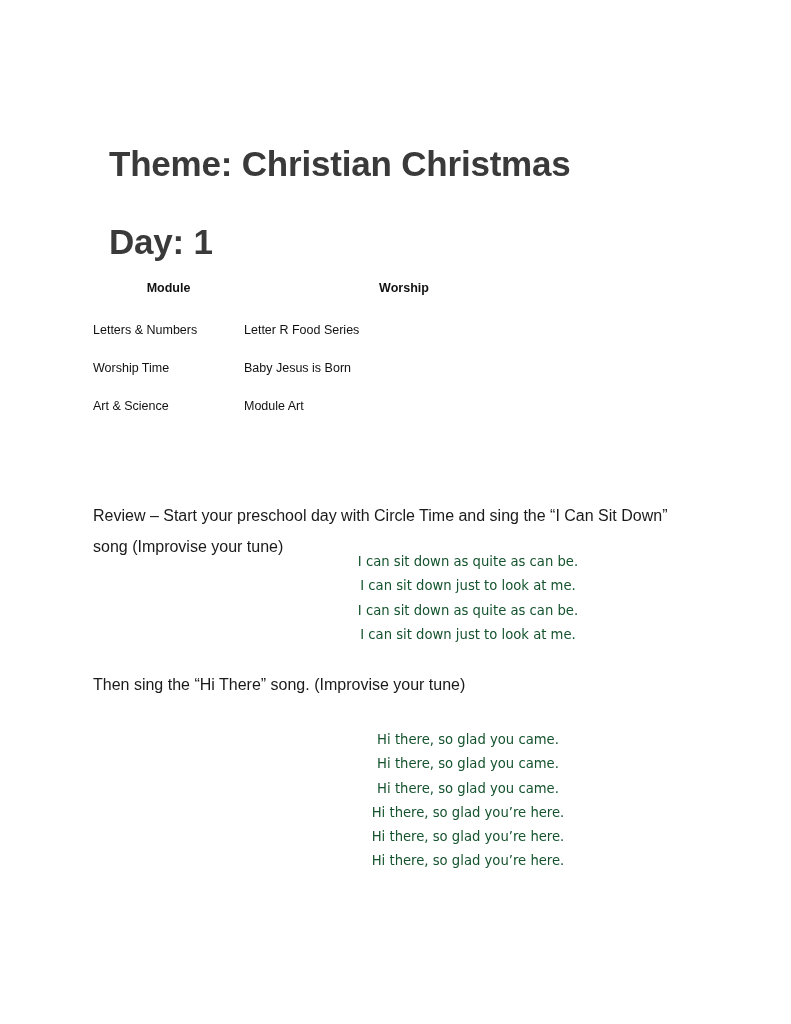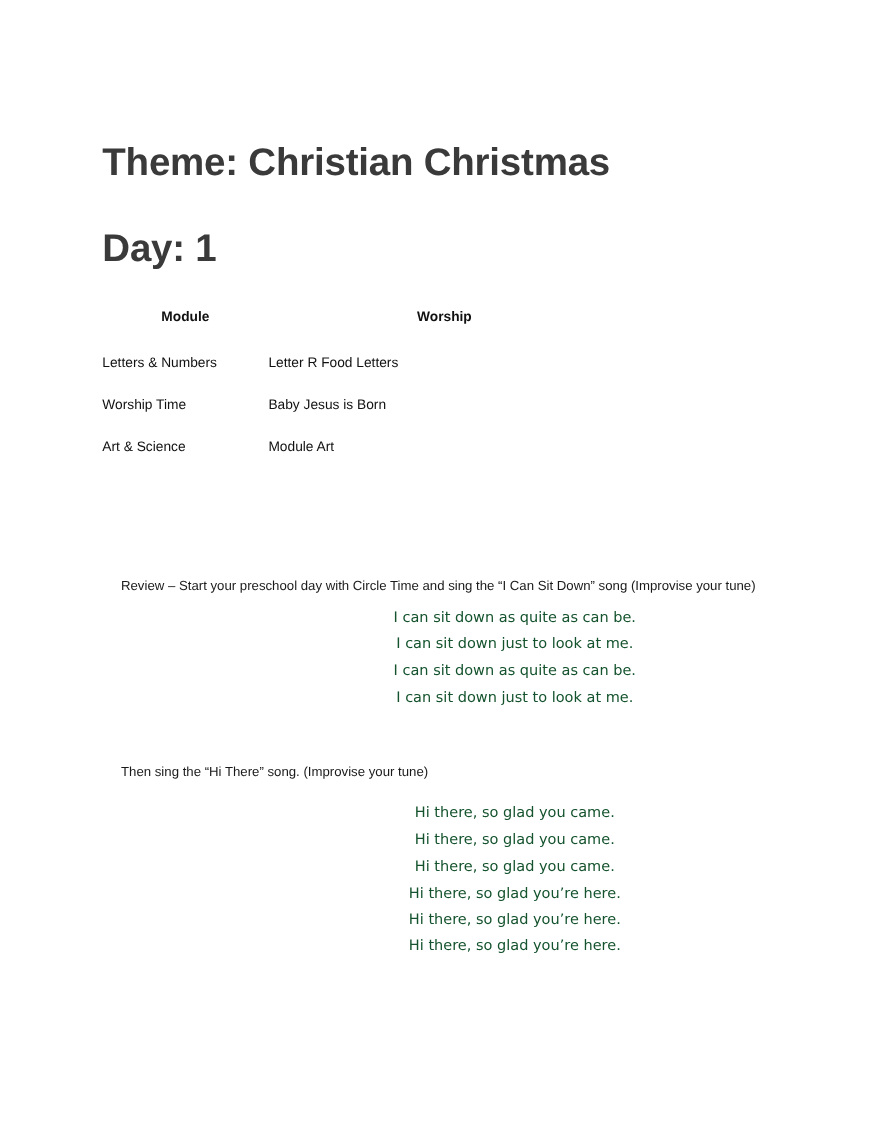--- a/index.html
+++ b/index.html
@@ -31,21 +31,21 @@
   }
 
   
   .doc-heading {
     font-family: "Liberation Sans", sans-serif;
     font-weight: bold;
     color: #3a3a3a;
     font-size: 35px;
     line-height: 1.15;
     letter-spacing: -0.2px;
-    margin: 0;
+    margin: 16px;
     white-space: nowrap;
   }
   .theme-heading {
     position: absolute;
     left: 0;
     top: 128px;
   }
   .day-heading {
     position: absolute;
     left: 0;
@@ -94,24 +94,24 @@
   }
   .schedule-table tbody td {
     padding-top: 4px;
   }
 
   
   .body-para {
     position: absolute;
     left: 0;
     width: 592px;
-    font-size: 12px;
+    font-size: 16px;
     line-height: 31px;
     color: #1a1a1a;
-    margin: 17px;
+    margin: 0;
   }
   .review-para {
     top: 500px;
   }
   .then-sing-para {
     top: 669px;
   }
 
   
   .song-block {
@@ -150,21 +150,21 @@
     <table class="schedule-table">
       <thead>
         <tr>
           <th class="col-module">Module</th>
           <th class="col-activity">Worship</th>
         </tr>
       </thead>
       <tbody>
         <tr>
           <td class="cell-module">Letters &amp; Numbers</td>
-          <td class="cell-activity">Letter R Food Letters</td>
+          <td class="cell-activity">Letter R Food Series</td>
         </tr>
         <tr>
           <td class="cell-module">Worship Time</td>
           <td class="cell-activity">Baby Jesus is Born</td>
         </tr>
         <tr>
           <td class="cell-module">Art &amp; Science</td>
           <td class="cell-activity">Module Art</td>
         </tr>
       </tbody>

